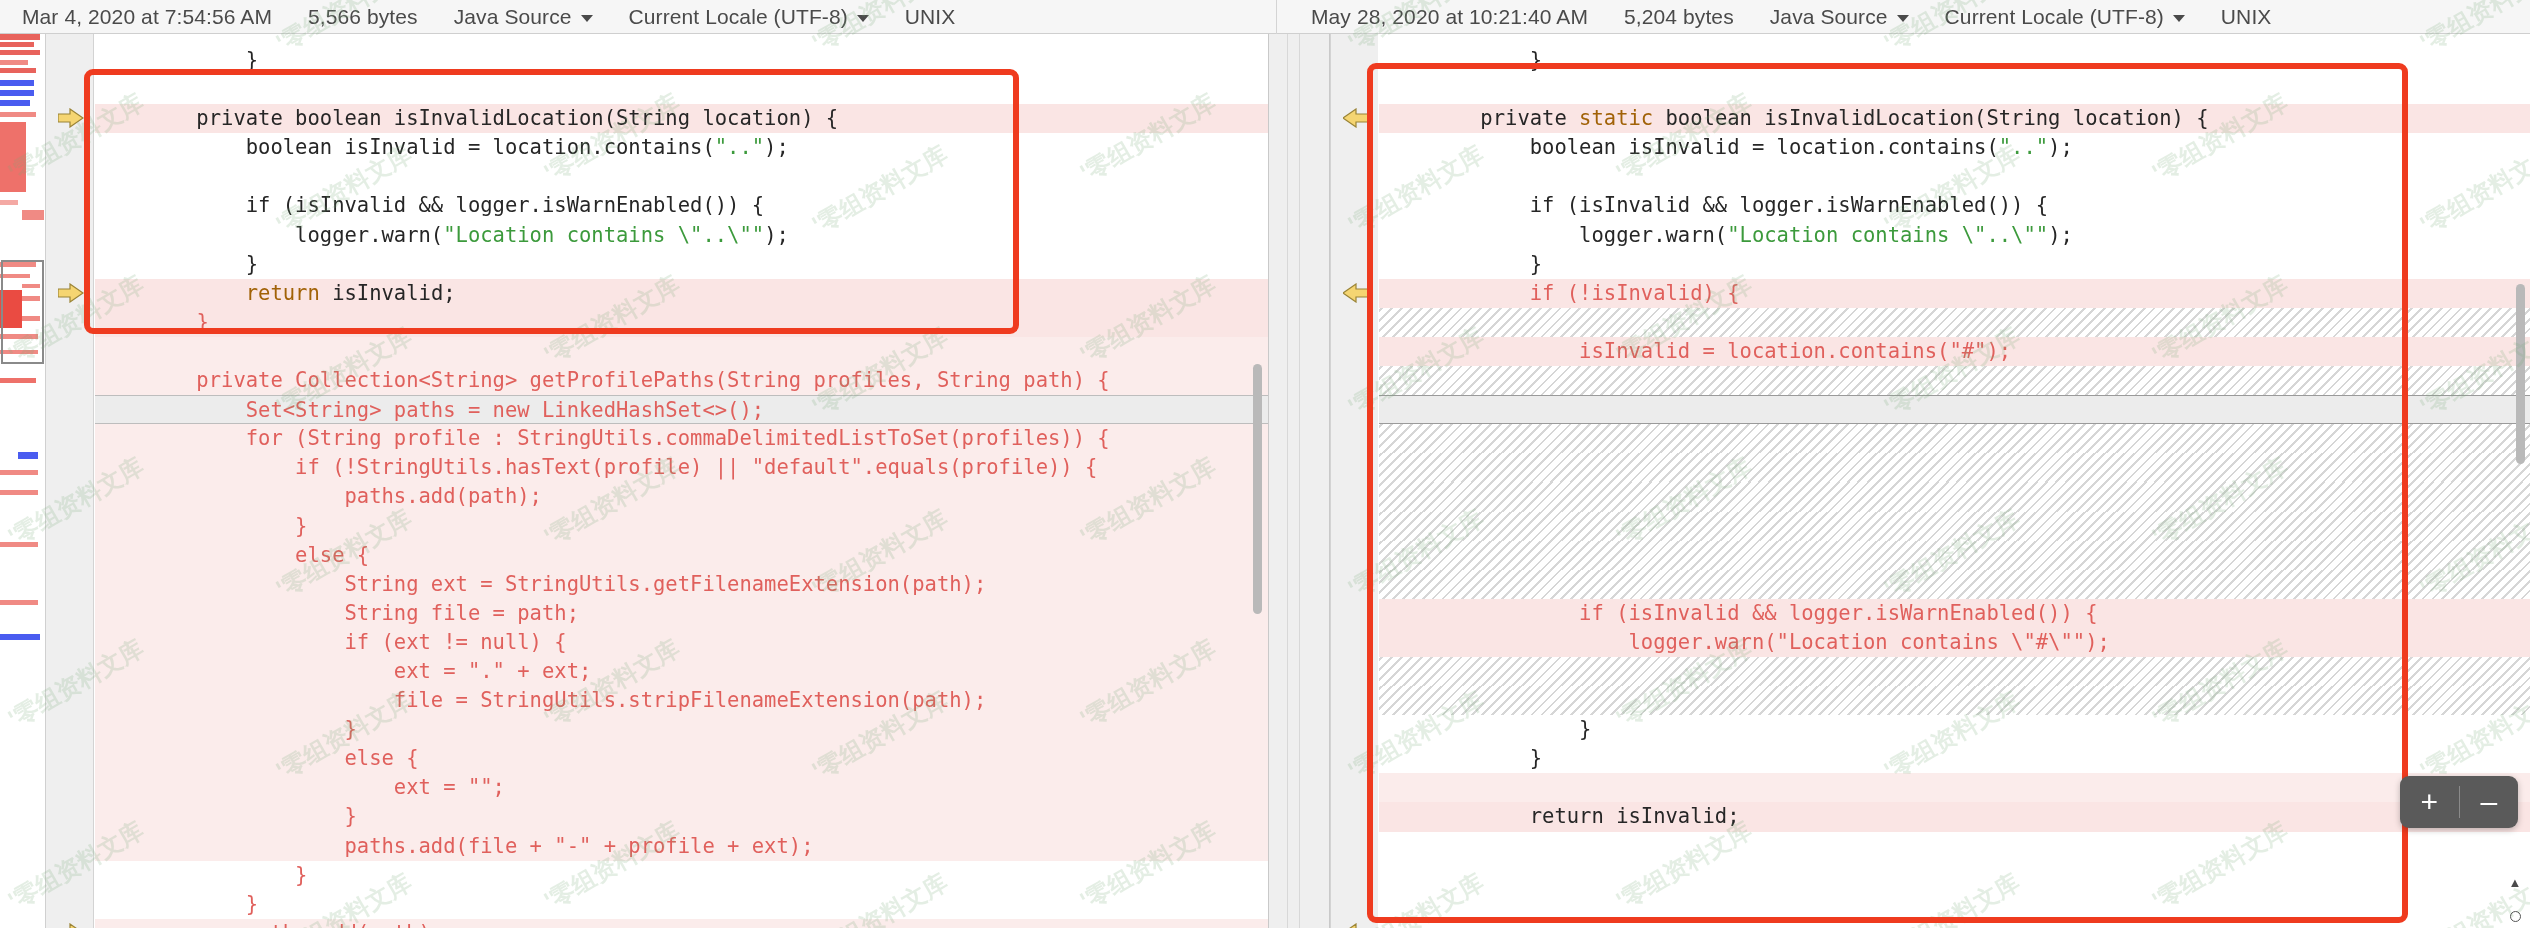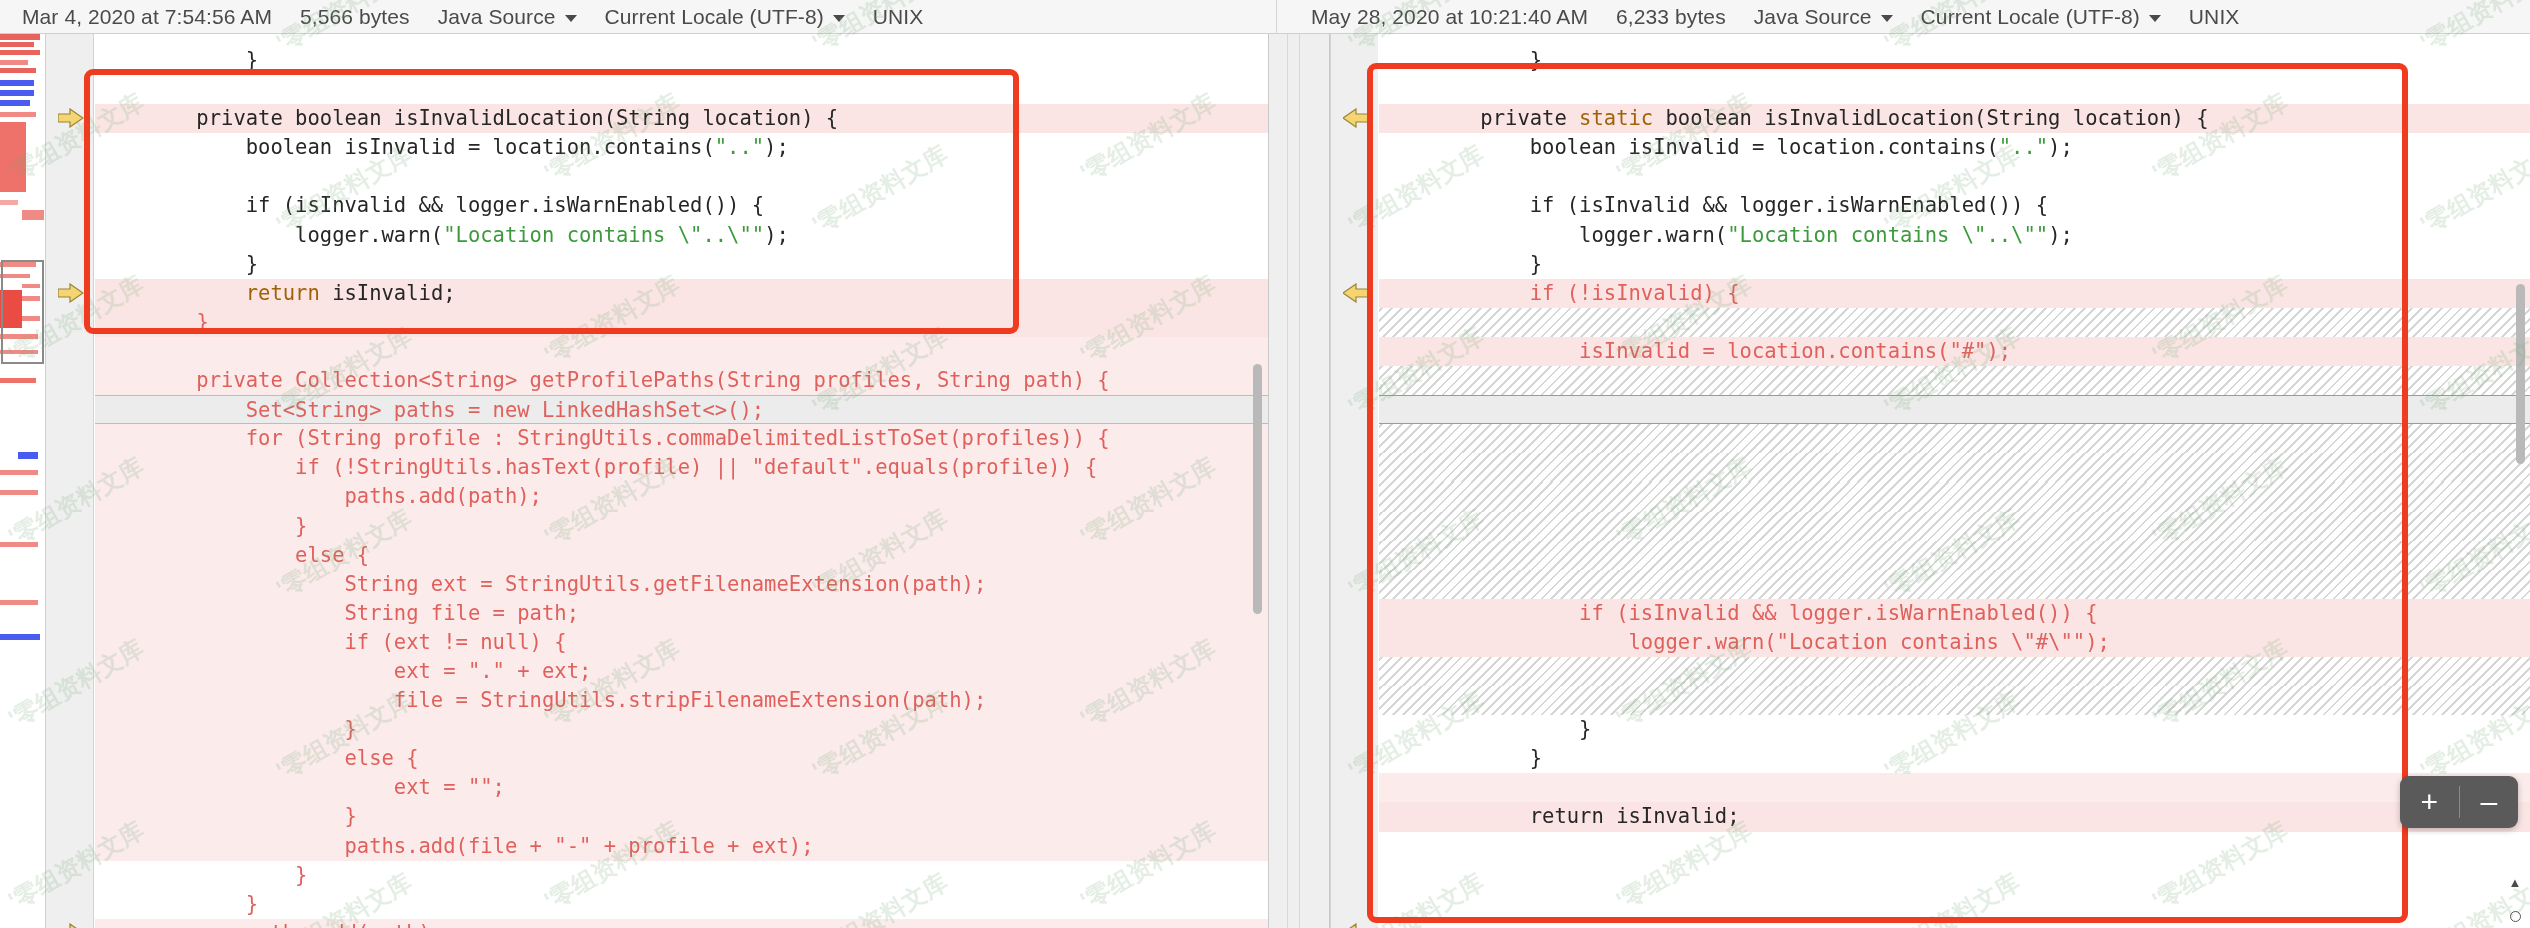--- a/index.html
+++ b/index.html
@@ -21,21 +21,21 @@
     width: 2530px; height: 34px;
     display: flex;
     background: #f6f6f6;
     border-bottom: 1px solid #cfcfcf;
     z-index: 6;
   }
   .hdr-pane {
     height: 34px;
     display: flex; align-items: center;
     padding-left: 22px;
-    gap: 28px;
+    gap: 36px;
     position: relative;
   }
   .hdr-left  { width: 1277px; }
   .hdr-right { width: 1253px; padding-left: 34px; }
   .hdr-pane::after {
     content: ""; position: absolute; right: 0; top: 0;
     width: 1px; height: 34px; background: #d4d4d4;
   }
   .hdr-right::after { display: none; }
   .hdr-item {
@@ -242,21 +242,21 @@
       </span>
       <span class="hdr-item menu">
         <span>Current Locale (UTF-8)</span>
         <i class="caret"></i>
       </span>
       <span class="hdr-item">UNIX</span>
     </div>
 
     <div class="hdr-pane hdr-right">
       <span class="hdr-item">May 28, 2020 at 10:21:40 AM</span>
-      <span class="hdr-item">6,233 bytes</span>
+      <span class="hdr-item">5,204 bytes</span>
       <span class="hdr-item menu">
         <span>Java Source</span>
         <i class="caret"></i>
       </span>
       <span class="hdr-item menu">
         <span>Current Locale (UTF-8)</span>
         <i class="caret"></i>
       </span>
       <span class="hdr-item">UNIX</span>
     </div>

